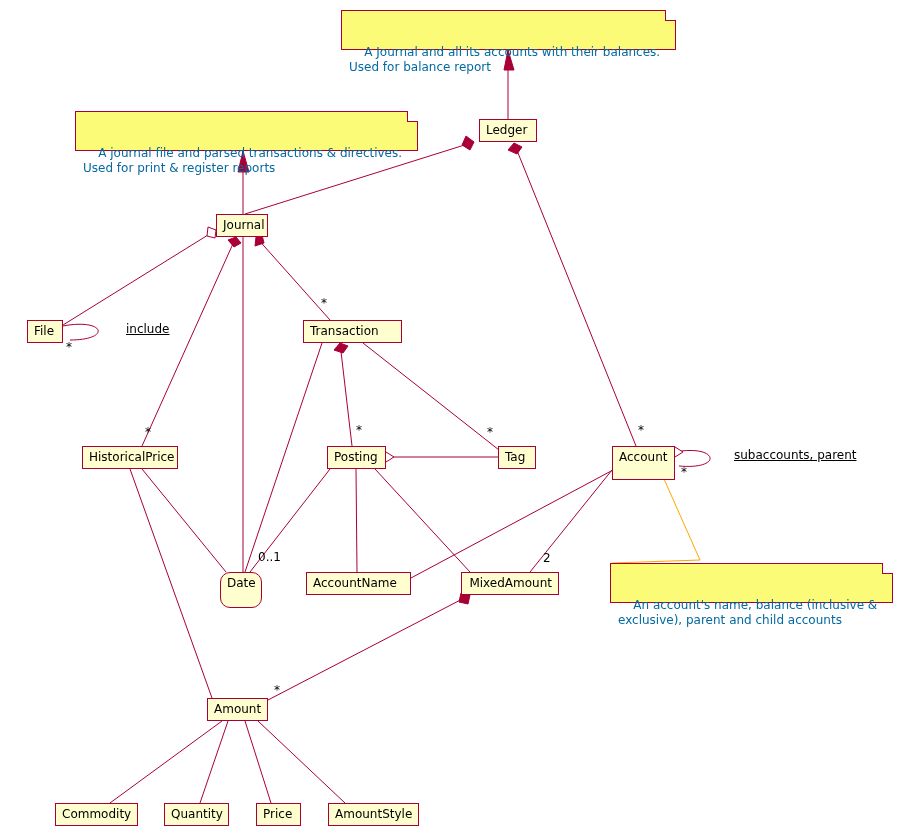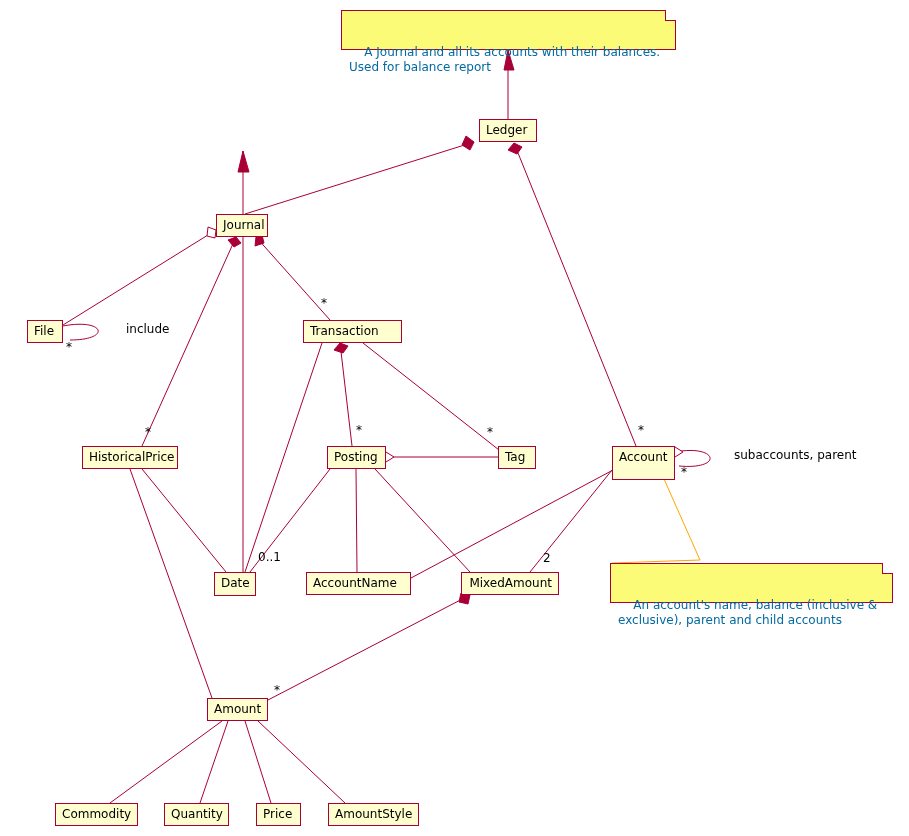--- a/index.html
+++ b/index.html
@@ -54,20 +54,21 @@
     background: #ffffff;
     border-left: 1px solid #A80036;
     border-bottom: 1px solid #A80036;
   }
   .lbl {
     position: absolute;
     color: #000000;
     font-size: 12px;
     line-height: 13px;
     white-space: nowrap;
+    text-decoration: underline;
   }
   .mult {
     position: absolute;
     color: #000000;
     font-size: 12px;
     line-height: 12px;
     white-space: nowrap;
   }
 </style>
 </head>
@@ -142,20 +143,25 @@
       <path d="M258,721 L345,803"></path>
     </g>
   </svg>
 
   <div class="note" style="left:341px; top:10px; width:335px; height:40px;">
     <span class="fold"></span>
     <span>A Journal and all its accounts with their balances.
 Used for balance report</span>
   </div>
 
+  <div class="note" style="left:75px; top:111px; width:343px; height:40px;">
+    <span class="fold"></span>
+    <span>A journal file and parsed transactions &amp; directives.
+Used for print &amp; register reports</span>
+  </div>
 
   <div class="note" style="left:610px; top:563px; width:283px; height:40px;">
     <span class="fold"></span>
     <span>An account's name, balance (inclusive &amp;
 exclusive), parent and child accounts</span>
   </div>
 
   <div class="cls" style="left:479px; top:119px; width:58px; height:23px;">
     <span>Ledger</span>
   </div>
@@ -181,21 +187,21 @@
   </div>
 
   <div class="cls" style="left:498px; top:446px; width:38px; height:23px;">
     <span>Tag</span>
   </div>
 
   <div class="cls" style="left:612px; top:446px; width:63px; height:34px;">
     <span>Account</span>
   </div>
 
-  <div class="cls" style="left:214px; top:572px; width:42px; height:24px;">
+  <div class="cls" style="left:220px; top:572px; width:42px; height:36px;border-radius:10px;">
     <span>Date</span>
   </div>
 
   <div class="cls" style="left:306px; top:572px; width:105px; height:23px;">
     <span>AccountName</span>
   </div>
 
   <div class="cls" style="left:461px; top:572px; width:98px; height:23px;text-align:right;">
     <span>MixedAmount</span>
   </div>

